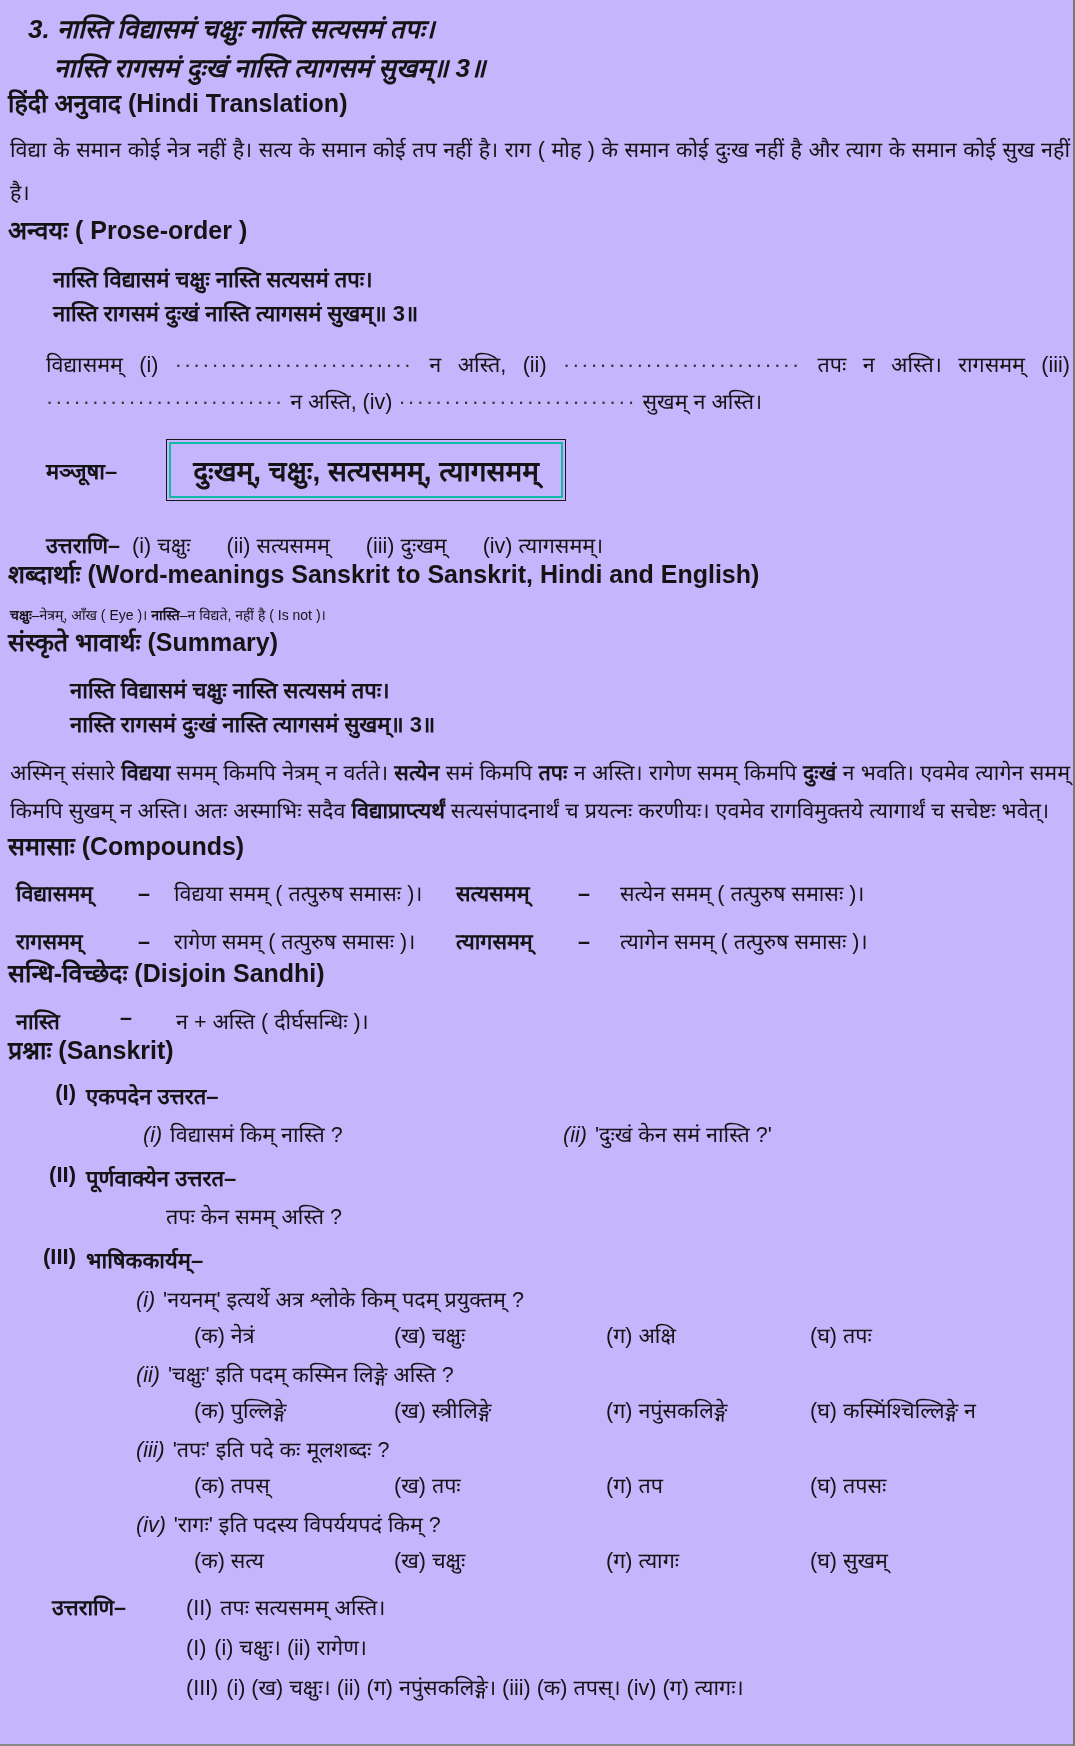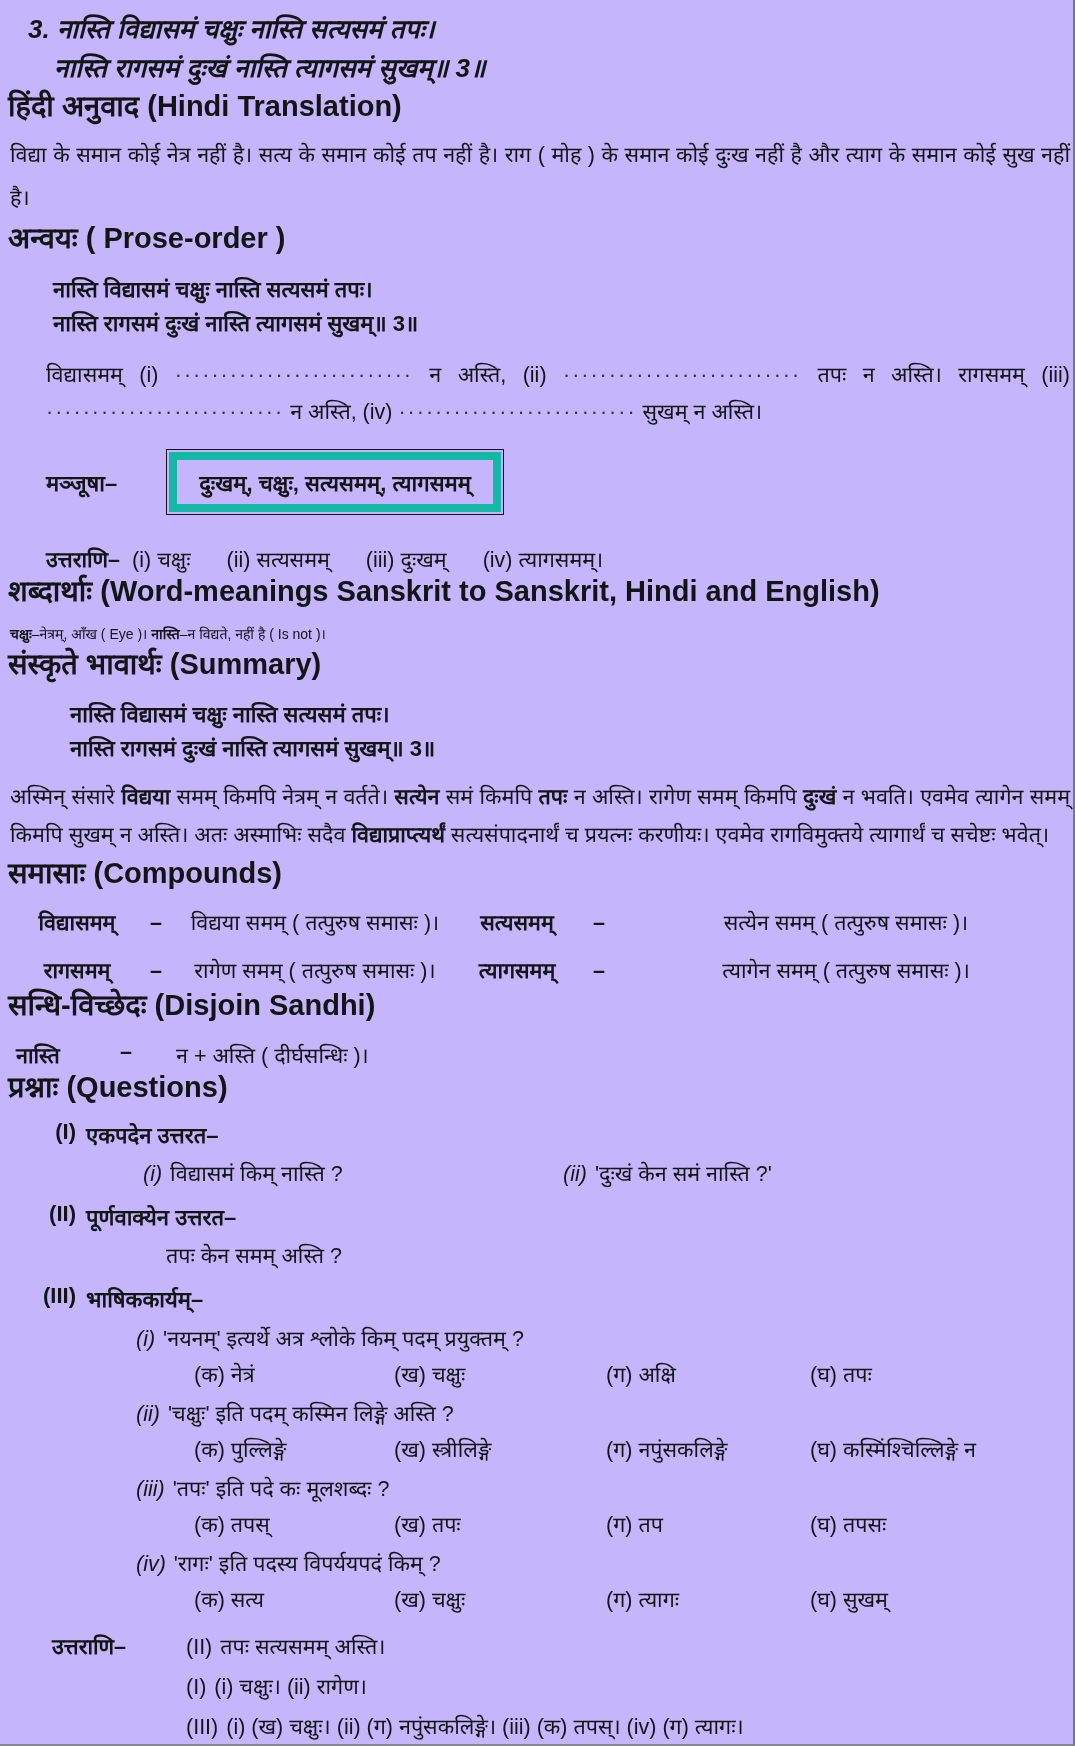--- a/index.html
+++ b/index.html
@@ -16,57 +16,57 @@
     border-right:2px solid #777;
     border-bottom:2px solid #888;
   }
   .bold{font-weight:700;}
 
   
   .shloka{font-size:26px;font-weight:700;font-style:italic;line-height:1.5;margin-left:20px;}
   .shloka .l2{margin-left:26px;}
 
   
-  h2.sec{font-size:29px;font-weight:700;margin:0;line-height:1.25;}
+  h2.sec{font-size:25px;font-weight:700;margin:0;line-height:1.25;}
   .h-hindi{margin-top:18px;margin-left:0px;}
   .h-anvaya{margin-top:26px;margin-left:0px;}
   .h-shabd{margin-top:24px;margin-left:0px;}
   .h-summary{margin-top:50px;margin-left:22px;}
   .h-samas{margin-top:22px;margin-left:18px;}
   .h-sandhi{margin-top:20px;margin-left:18px;}
   .h-prashna{margin-top:20px;margin-left:16px;}
 
   .body-text{font-size:21.5px;line-height:2.0;text-align:justify;margin:10px 2px 0 2px;}
 
   .verse-block{font-size:22px;font-weight:700;line-height:1.55;margin-top:16px;margin-left:45px;}
   .verse-block.summary-verse{margin-left:62px;}
 
   .fill-in{font-size:21.5px;line-height:1.75;text-align:justify;margin:16px 2px 0 38px;}
   .fill-in .dots{letter-spacing:2px;color:#333;}
 
   .manjusha-row{display:flex;align-items:center;margin-top:20px;margin-left:38px;}
   .manjusha-label{font-size:22px;font-weight:700;}
   .manjusha-box{
     margin-left:52px;
-    border:8px solid #14b8a6;
+    border:2px solid #14b8a6;
     outline:1px solid #161616;
     outline-offset:2px;
     padding:7px 22px;
-    font-size:22px;font-weight:700;
+    font-size:28px;font-weight:700;
   }
 
   .uttarani-row{margin-top:32px;margin-left:38px;font-size:21.5px;}
   .uttarani-row .lbl{font-weight:700;margin-right:6px;}
   .uttarani-row .ans{margin-right:30px;}
 
   .wordmean{font-size:14px;line-height:1.6;margin:14px 2px 0 2px;}
 
   .summary-body{font-size:21.5px;line-height:1.78;text-align:justify;margin:12px 2px 0 2px;}
 
-  .comp-row{display:flex;font-size:21.5px;margin-top:16px;margin-left:8px;line-height:1.5;text-align:center;}
+  .comp-row{display:flex;font-size:21.5px;margin-top:16px;margin-left:8px;line-height:1.5;}
   .comp-row .w{width:122px;font-weight:700;flex:none;}
   .comp-row .d{width:36px;flex:none;font-weight:700;}
   .comp-row .def1{width:282px;flex:none;}
   .comp-row .d2{width:42px;flex:none;font-weight:700;}
   .comp-row .def2{flex:1;}
 
   .sandhi-row{display:flex;font-size:21.5px;margin-top:16px;margin-left:8px;}
   .sandhi-row .w{width:104px;font-weight:700;flex:none;}
   .sandhi-row .d{width:56px;flex:none;font-weight:700;}
 
@@ -160,21 +160,21 @@
     <span class="def2">त्यागेन समम् ( तत्पुरुष समासः )।</span>
   </div>
 
   <h2 class="sec h-sandhi">सन्धि-विच्छेदः (Disjoin Sandhi)</h2>
   <div class="sandhi-row">
     <span class="w">नास्ति</span>
     <span class="d">–</span>
     <span>न + अस्ति ( दीर्घसन्धिः )।</span>
   </div>
 
-  <h2 class="sec h-prashna">प्रश्नाः (Questions)</h2>
+  <h2 class="sec h-prashna">प्रश्नाः (Sanskrit)</h2>
 
   <div class="q-title">
     <span class="rn">(I)</span>
     <span class="tt">एकपदेन उत्तरत–</span>
   </div>
   <div class="q-pair">
     <span class="first"><span class="n">(i)</span><span>विद्यासमं किम् नास्ति ?</span></span>
     <span><span class="n">(ii)</span><span>'दुःखं केन समं नास्ति ?'</span></span>
   </div>
 

